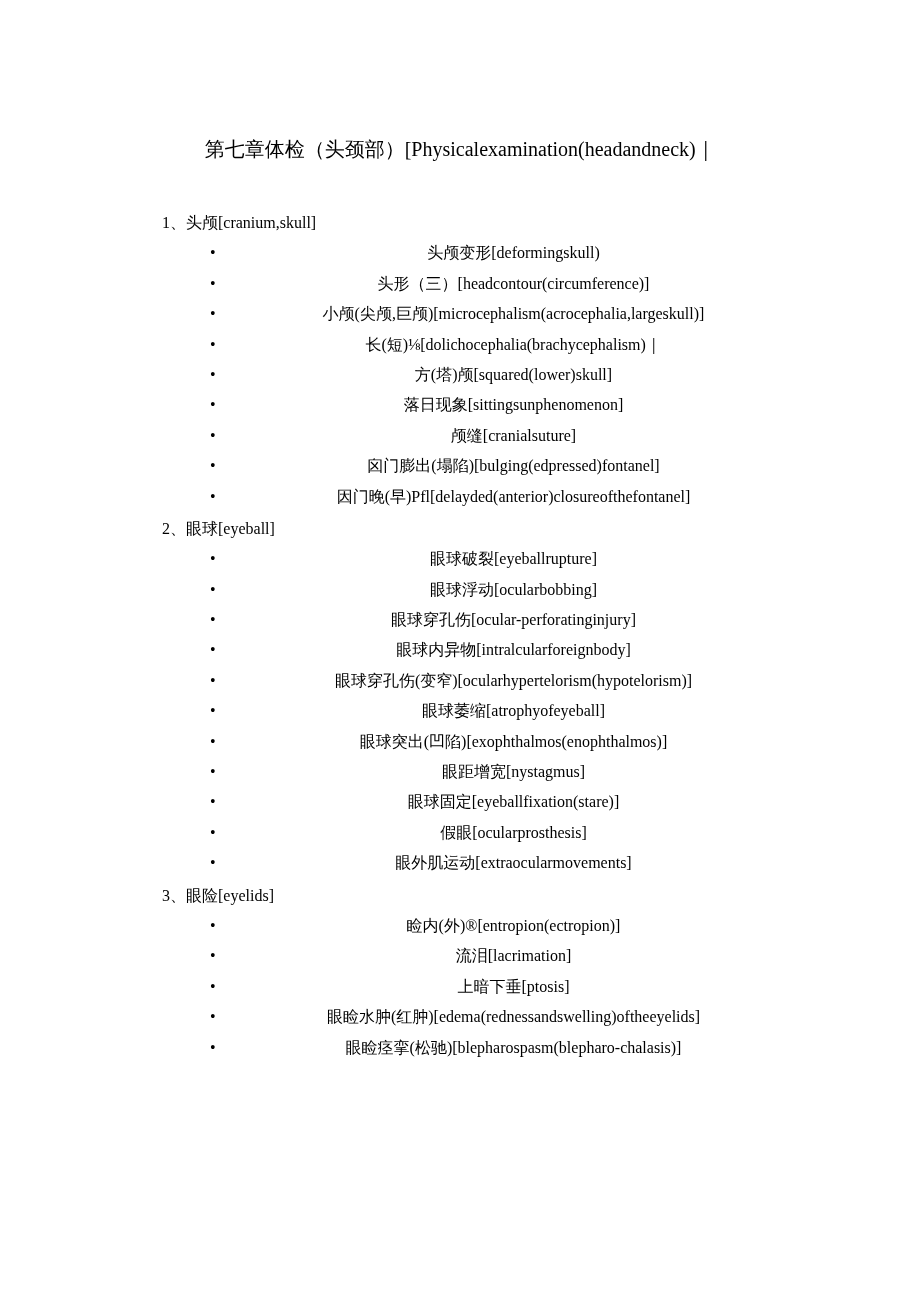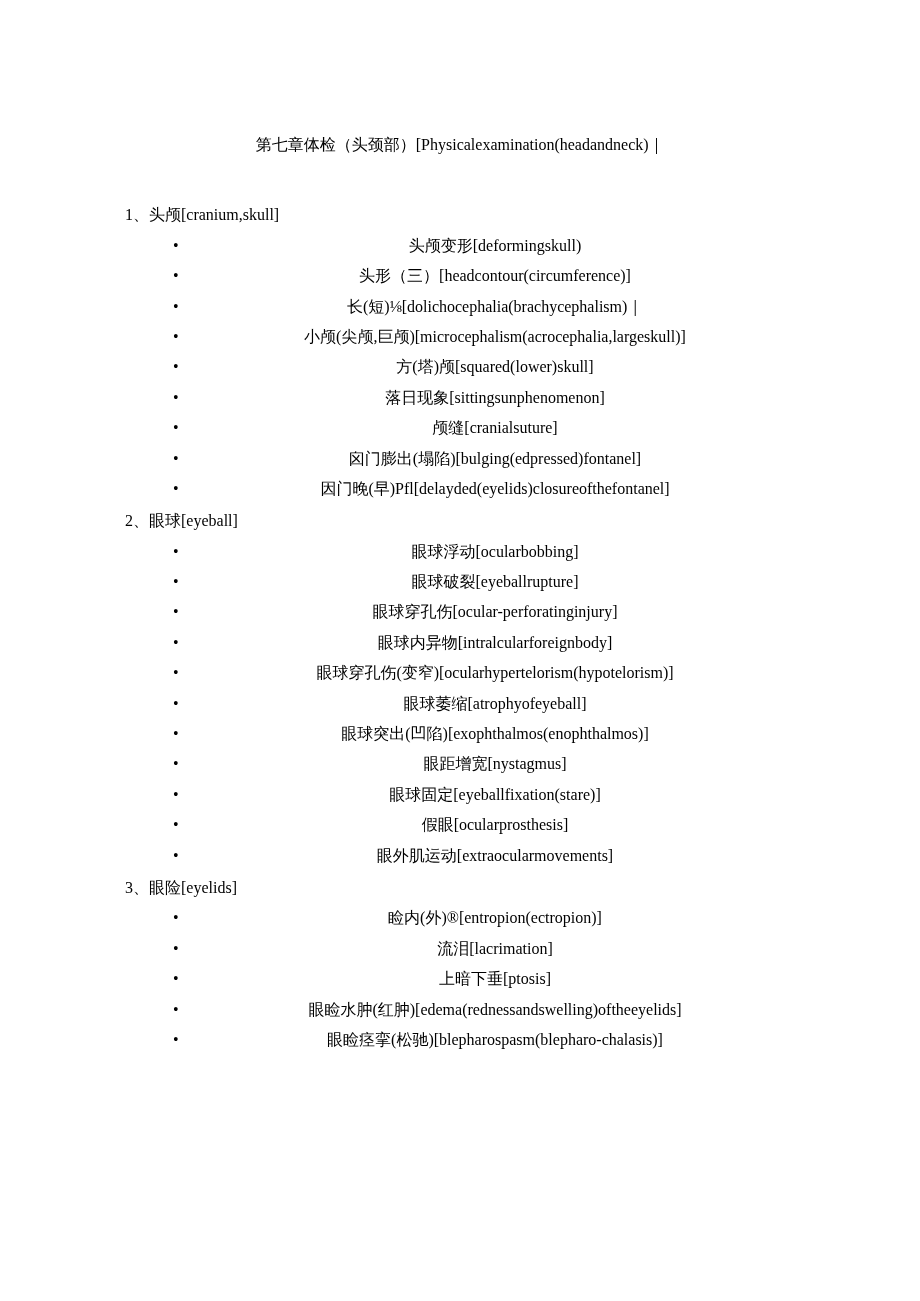--- a/index.html
+++ b/index.html
@@ -12,24 +12,25 @@
     font-family: "SimSun", "Songti SC", "STSong", serif;
     color: #000;
     font-size: 16px;
     line-height: 1.9;
     padding: 130px 125px 90px 125px;
     box-sizing: border-box;
   }
   .title {
     text-align: center;
     margin: 0 0 40px 0;
-    font-size: 16px;
+    font-size: 20px;
   }
   .section {
     margin-bottom: 2px;
+    margin-left: 37px;
   }
   .section-heading {
     margin: 0;
   }
   .items {
     list-style: none;
     margin: 0;
     padding: 0 0 0 48px;
   }
   .items > li {
@@ -50,37 +51,37 @@
 
 <div class="title">第七章体检（头颈部）[Physicalexamination(headandneck)｜</div>
 
 <div class="section">
   <p class="section-heading">
     <span>1、</span><span>头颅[cranium,skull]</span>
   </p>
   <ul class="items">
     <li>头颅变形[deformingskull)</li>
     <li>头形（三）[headcontour(circumference)]</li>
+    <li>小颅(尖颅,巨颅)[microcephalism(acrocephalia,largeskull)]</li>
     <li>长(短)⅛[dolichocephalia(brachycephalism)｜</li>
-    <li>小颅(尖颅,巨颅)[microcephalism(acrocephalia,largeskull)]</li>
     <li>方(塔)颅[squared(lower)skull]</li>
     <li>落日现象[sittingsunphenomenon]</li>
     <li>颅缝[cranialsuture]</li>
     <li>囟门膨出(塌陷)[bulging(edpressed)fontanel]</li>
-    <li>因门晚(早)Pfl[delayded(eyelids)closureofthefontanel]</li>
+    <li>因门晚(早)Pfl[delayded(anterior)closureofthefontanel]</li>
   </ul>
 </div>
 
 <div class="section">
   <p class="section-heading">
     <span>2、</span><span>眼球[eyeball]</span>
   </p>
   <ul class="items">
+    <li>眼球破裂[eyeballrupture]</li>
     <li>眼球浮动[ocularbobbing]</li>
-    <li>眼球破裂[eyeballrupture]</li>
     <li>眼球穿孔伤[ocular-perforatinginjury]</li>
     <li>眼球内异物[intralcularforeignbody]</li>
     <li>眼球穿孔伤(变窄)[ocularhypertelorism(hypotelorism)]</li>
     <li>眼球萎缩[atrophyofeyeball]</li>
     <li>眼球突出(凹陷)[exophthalmos(enophthalmos)]</li>
     <li>眼距增宽[nystagmus]</li>
     <li>眼球固定[eyeballfixation(stare)]</li>
     <li>假眼[ocularprosthesis]</li>
     <li>眼外肌运动[extraocularmovements]</li>
   </ul>

